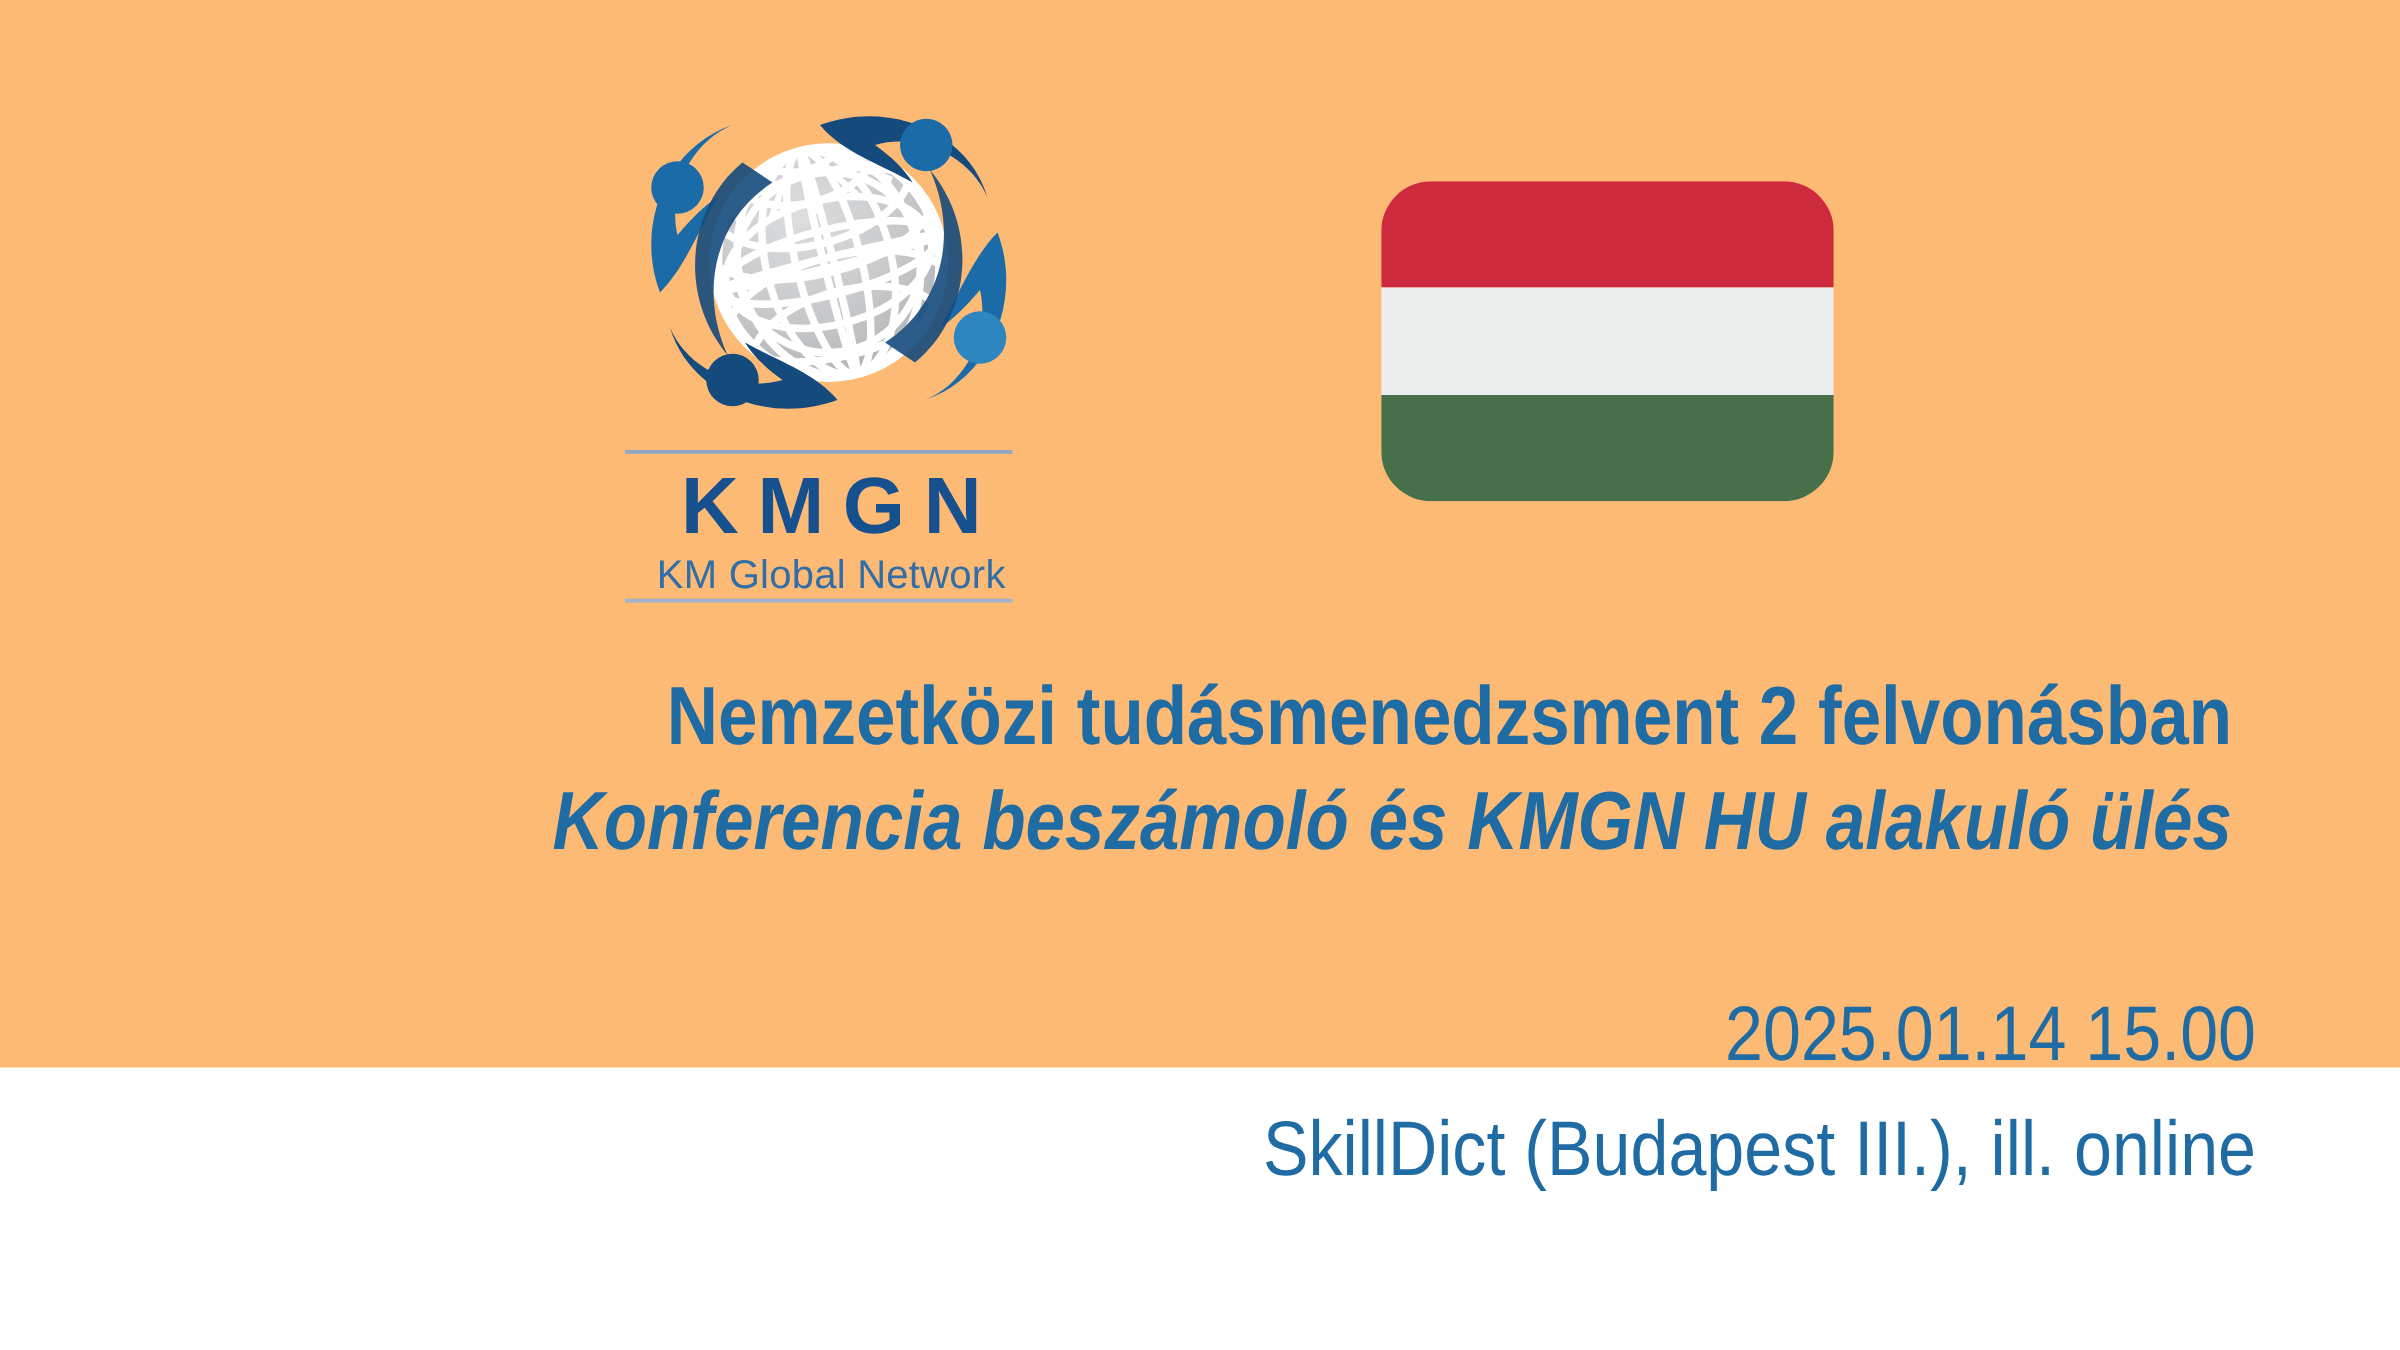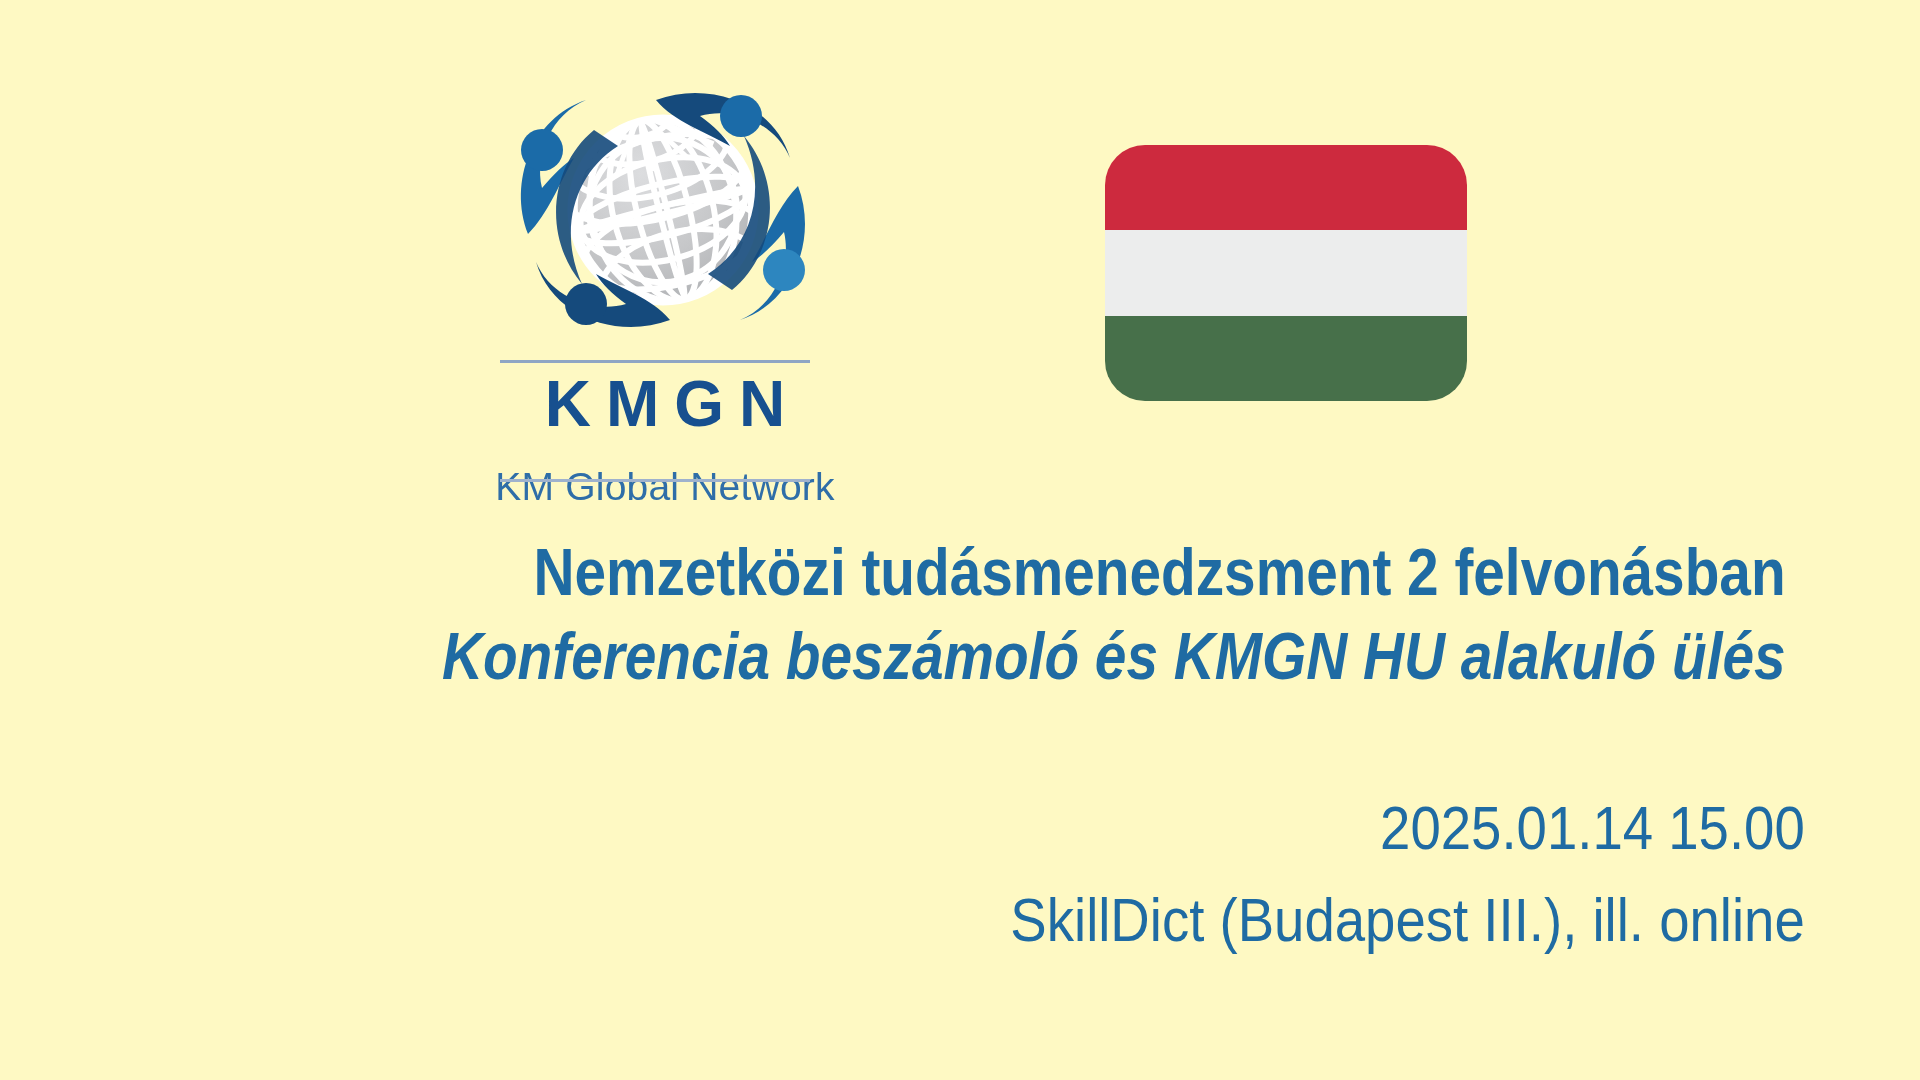--- a/index.html
+++ b/index.html
@@ -10,22 +10,22 @@
   body {
     width: 1920px;
     height: 1080px;
     overflow: hidden;
     font-family: "Liberation Sans", "DejaVu Sans", sans-serif;
   }
 
   #slide {
     position: relative;
     width: 1920px;
-    height: 1080px;
-    background: #fef9c3;
+    height: 854px;
+    background: #fdba74;
   }
 
   
   #logo-row {
     position: absolute;
     left: 0;
     top: 60px;
     width: 1920px;
     height: 420px;
   }
@@ -71,26 +71,25 @@
     line-height: 76px;
     font-family: "Liberation Sans", "DejaVu Sans", sans-serif;
   }
 
   #kmgn-tagline {
     position: absolute;
     left: 0;
     top: 372px;
     width: 350px;
     text-align: center;
-    font-size: 39px;
+    font-size: 32px;
     font-weight: normal;
     letter-spacing: 0.2px;
     color: #2f6ea8;
     line-height: 34px;
-    margin-top: 28px;
   }
 
   #kmgn-rule-bottom {
     position: absolute;
     left: 10px;
     top: 409px;
     width: 310px;
     height: 3px;
     background: #9fb2cd;
   }

